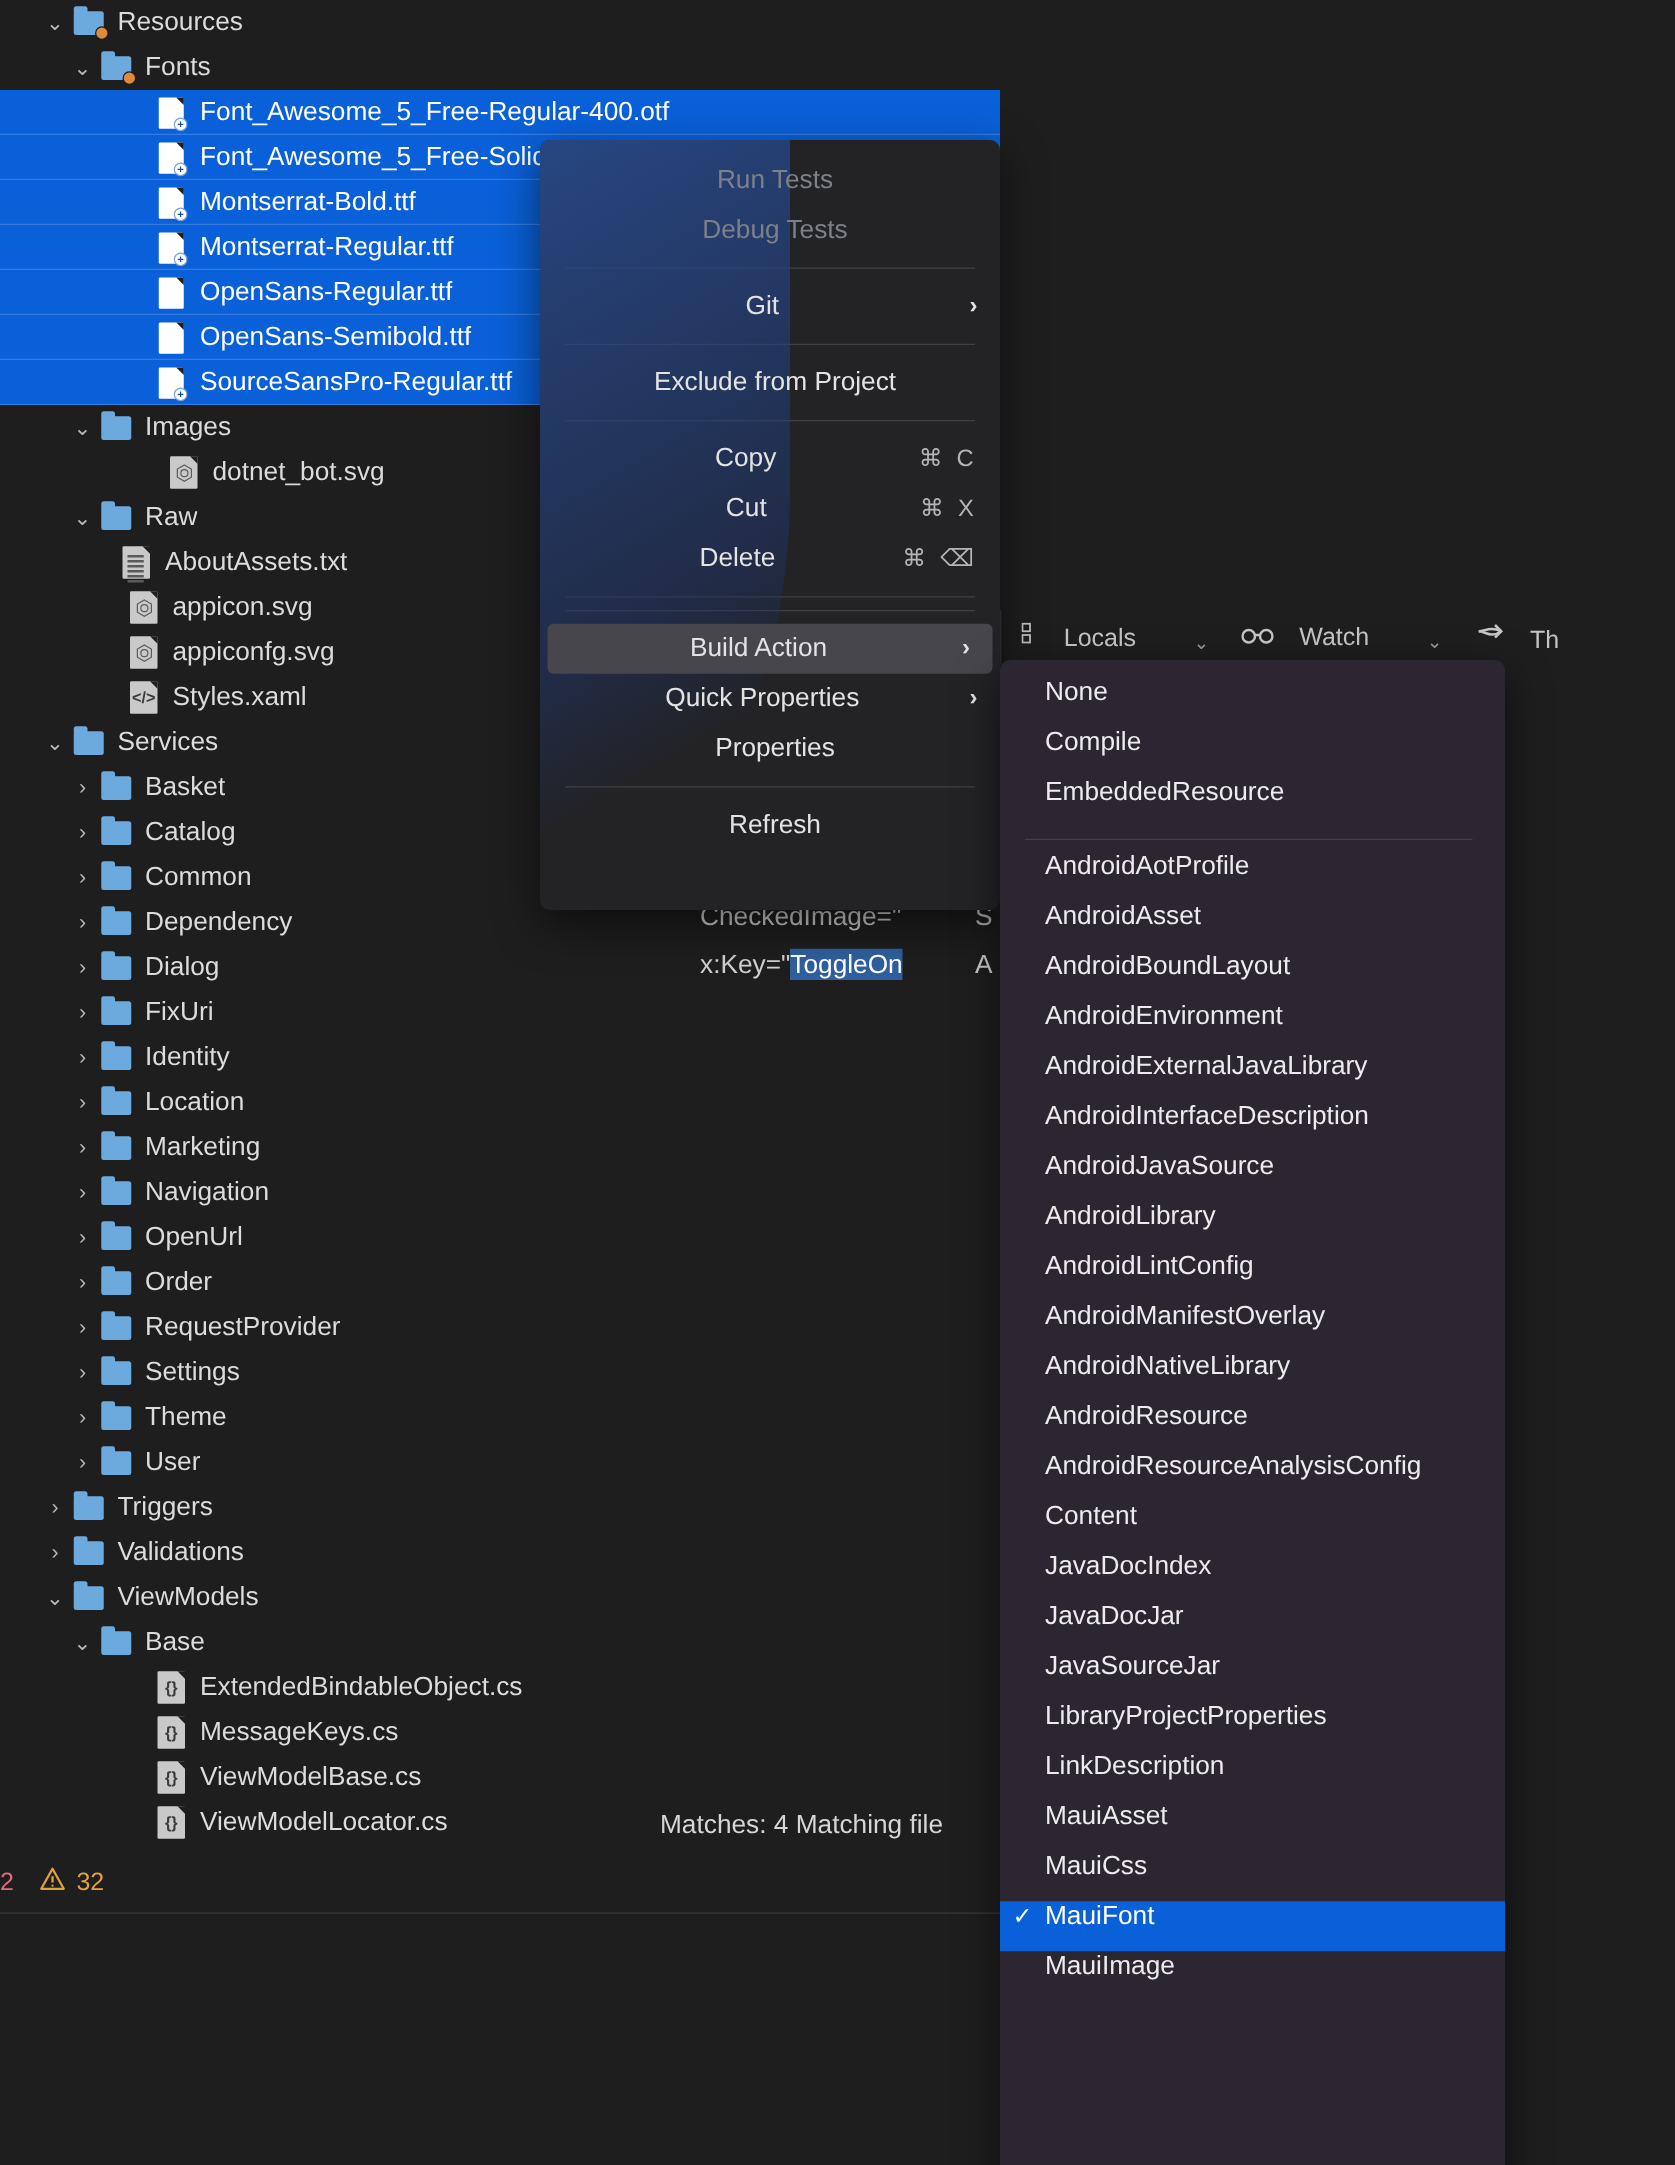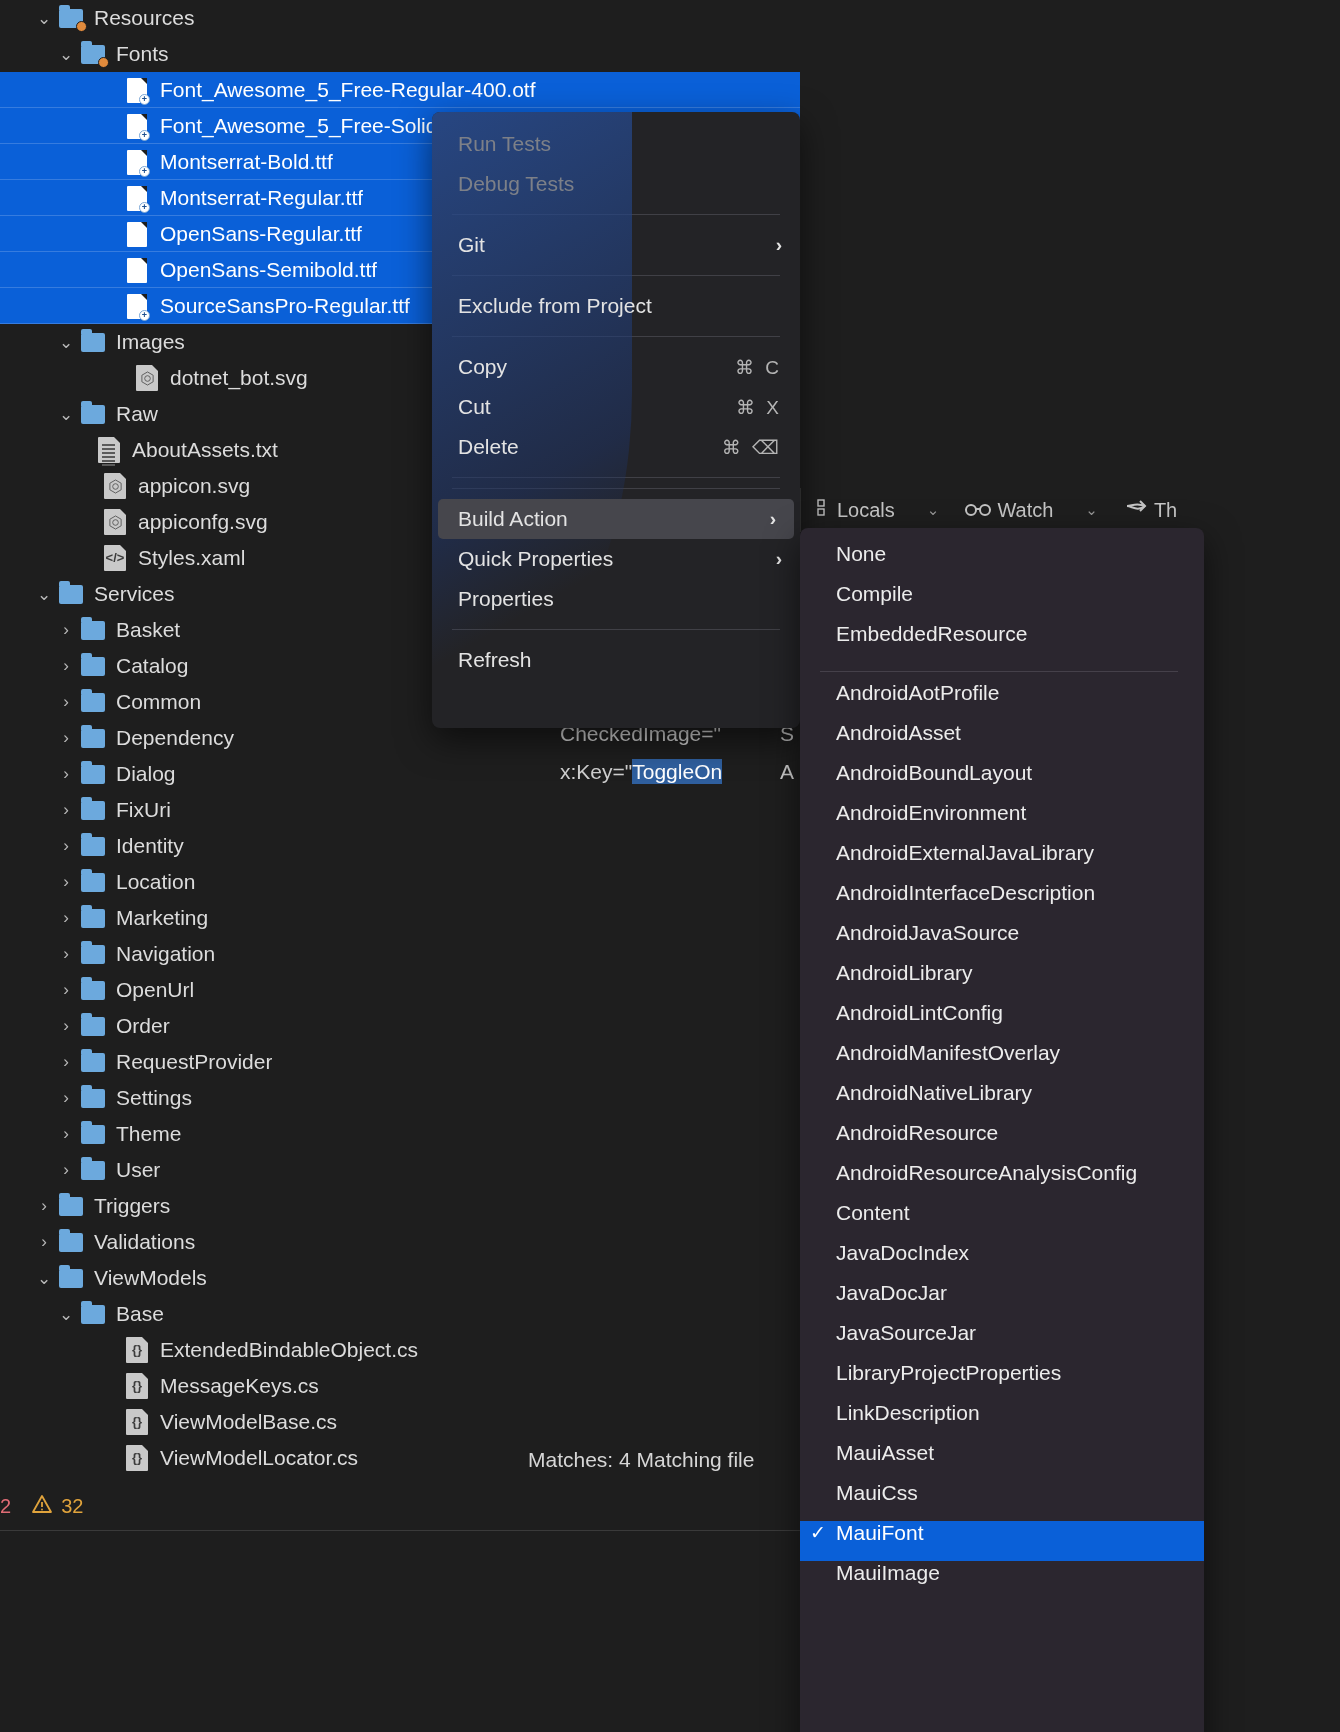--- a/index.html
+++ b/index.html
@@ -53,21 +53,21 @@
   .fileg .lines { position:absolute; left:4px; top:7px; right:5px; }
   .fileg .lines i { display:block; height:1.5px; background:#5a5a5a; margin-bottom:2.5px; }
 
   .svgmark { width:15px; height:15px; }
 
   
   .ctxmenu {
     position: absolute; left: 432px; top: 112px; width: 368px; height: 616px;
     background: #232326; border-radius: 8px;
     box-shadow: 0 12px 34px rgba(0,0,0,0.55);
-    padding: 12px 0; overflow: hidden;
+    padding: 12px 0; overflow: hidden; text-align: center;
   }
   .ctxmenu .glass {
     position:absolute; left:0; top:0; width:200px; height:580px;
     background: linear-gradient(150deg, rgba(40,78,150,0.82), rgba(30,52,104,0.5) 62%, rgba(35,35,38,0) 80%);
     border-bottom-right-radius: 160px 300px;
     pointer-events:none;
   }
   .mi {
     position: relative; height: 40px; display:flex; align-items:center;
     padding: 0 18px 0 26px; color:#e3e3e3; font-size: 21px; white-space: nowrap;
@@ -90,21 +90,21 @@
     color:#ececec; font-size:21px; white-space:nowrap;
   }
   .sub-i.selected { background:#0a60d8; color:#fff; padding-left: 0; }
   .sub-i .chk { width:36px; text-align:center; font-size:19px; display:inline-block; color:#fff; }
   .sub-sep { height:1px; background:#45404a; margin: 9px 26px 9px 20px; }
 
   
   .editorpane { position:absolute; left:800px; top:488px; width:540px; height:1000px; background:#1e1e1e; }
   .dbgbar { position:absolute; left:800px; top:488px; width:540px; height:44px; display:flex; align-items:center; gap:0; }
   .dbgbar .divider { width:1px; height:44px; background:#3a3a3a; margin-right:16px; }
-  .dbgitem { display:flex; align-items:center; color:#c5c5c5; font-size:20px; gap:6px; }
+  .dbgitem { display:flex; align-items:flex-end; color:#c5c5c5; font-size:20px; gap:20px; }
   .dbgitem .chev { color:#9a9a9a; font-size:15px; margin: 0 26px; }
 
   .code { position:absolute; left:560px; top:722px; width:250px; color:#cfcfcf; font-size:21px; }
   .code .line { height:38px; white-space:nowrap; }
   .code .hlsel { background:#2f5f9e; color:#ffffff; padding: 1px 0; }
   .code2 { position:absolute; left:780px; top:722px; color:#cfcfcf; font-size:21px; }
   .code2 .line { height:38px; }
 
   .matches { position:absolute; left:528px; top:1448px; color:#d6d6d6; font-size:21px; white-space:nowrap; }
 

